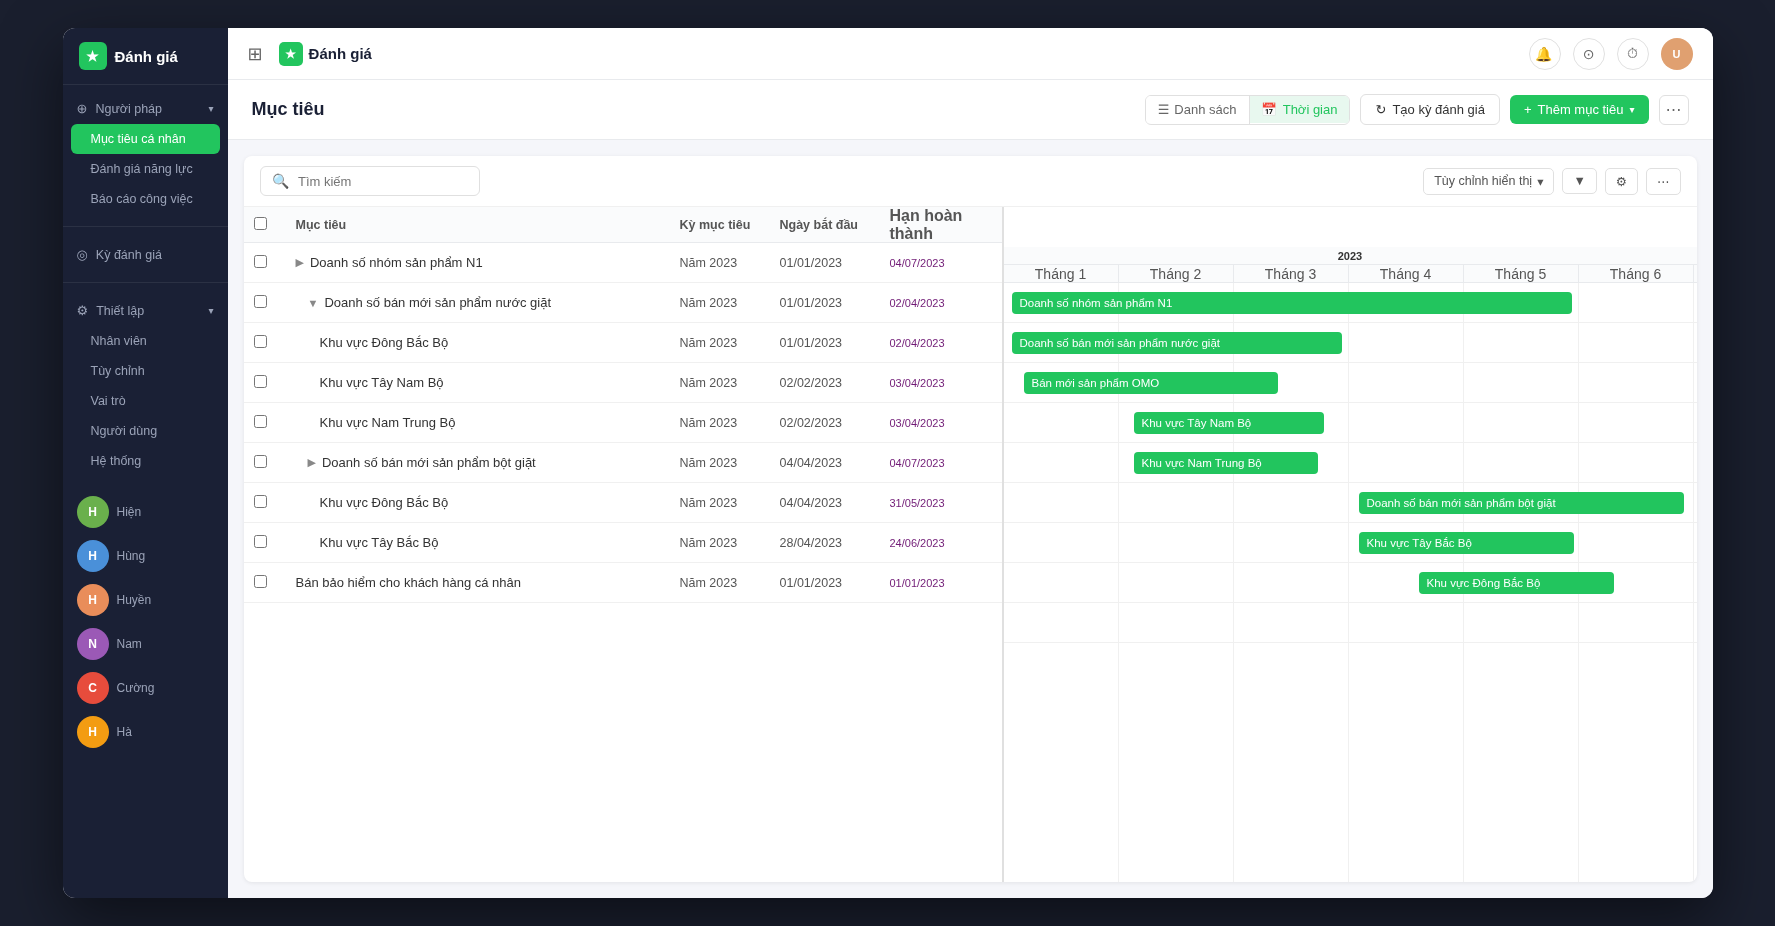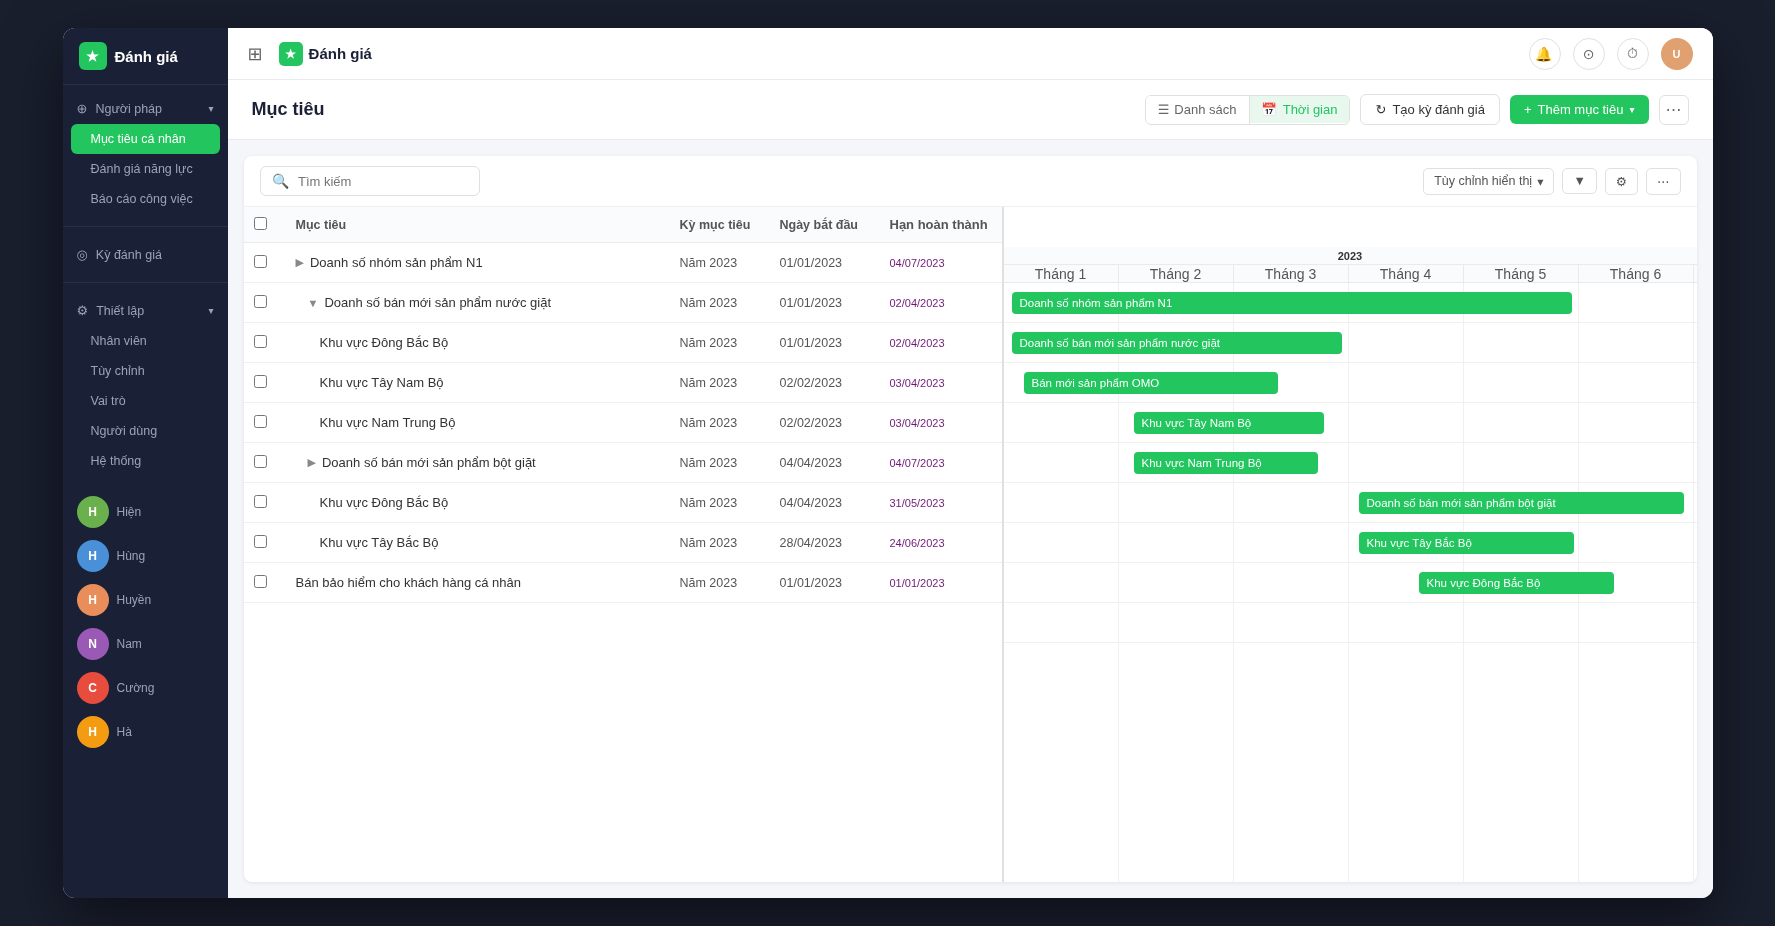--- a/index.html
+++ b/index.html
@@ -243,21 +243,21 @@
     .gantt-header {
       display: flex; align-items: center;
       background: #fafbfc; border-bottom: 1px solid #e8eaed;
       height: 36px; flex-shrink: 0;
     }
 
     .gantt-col-check { width: 40px; flex-shrink: 0; padding: 0 10px; }
     .gantt-col-name { flex: 1; padding: 0 12px; font-size: 12.5px; font-weight: 600; color: #555; }
     .gantt-col-cycle { width: 100px; flex-shrink: 0; padding: 0 8px; font-size: 12.5px; font-weight: 600; color: #555; }
     .gantt-col-start { width: 110px; flex-shrink: 0; padding: 0 8px; font-size: 12.5px; font-weight: 600; color: #555; }
-    .gantt-col-end { width: 120px; flex-shrink: 0; padding: 0 8px; font-size: 13px; font-weight: 600; color: #555; }
+    .gantt-col-end { width: 120px; flex-shrink: 0; padding: 0 8px; font-size: 16px; font-weight: 600; color: #555; }
 
     .gantt-rows { flex: 1; overflow-y: auto; }
 
     .gantt-row {
       display: flex; align-items: center;
       height: 40px; border-bottom: 1px solid #f0f0f0;
       cursor: pointer;
     }
 
     .gantt-row .check { width: 40px; flex-shrink: 0; padding: 0 10px; }

